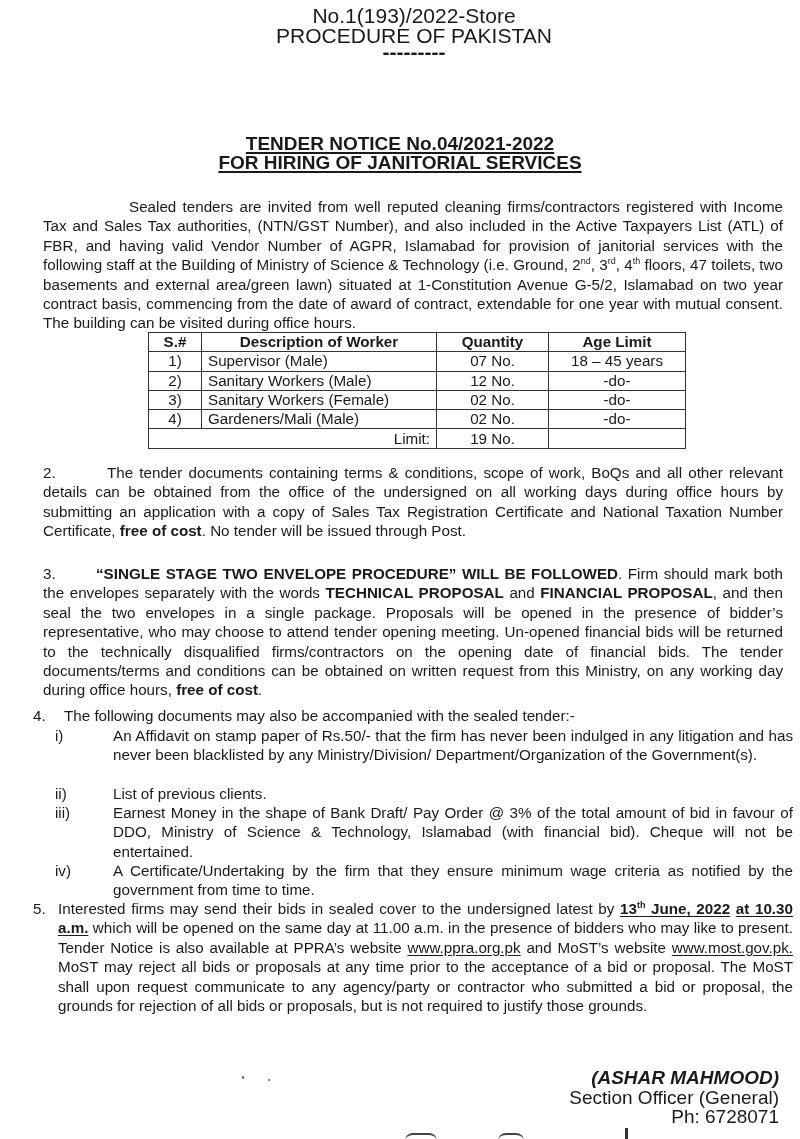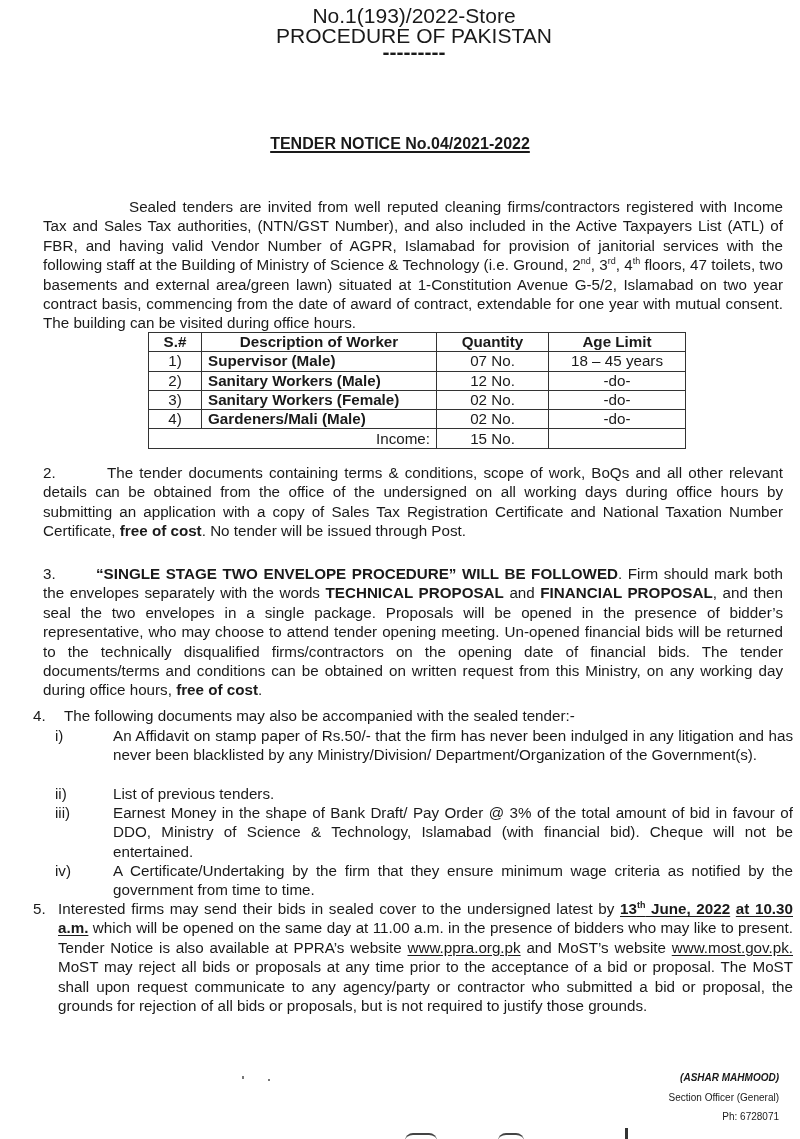--- a/index.html
+++ b/index.html
@@ -4,60 +4,61 @@
 <style>
   html, body { margin: 0; padding: 0; background: #ffffff; }
   body {
     width: 800px; height: 1139px; overflow: hidden; position: relative;
     font-family: "Liberation Sans", sans-serif; color: #1a1a1a;
     font-size: 15.2px; line-height: 19.4px;
   }
   .abs { position: absolute; }
   .header { left: 16px; width: 796px; top: 6px; font-size: 21px; line-height: 20px; }
   .header div { text-align: center; }
-  .title { left: 0; width: 800px; top: 134px; font-weight: bold; font-size: 16px; line-height: 19px; text-align: center; }
+  .title { left: 0; width: 800px; top: 134px; font-weight: bold; font-size: 19px; line-height: 19px; text-align: center; }
   .title span { text-decoration: underline; text-underline-offset: 2px; text-decoration-thickness: 1.5px; }
   .para { left: 33px; width: 760px; text-align: justify; }
   .para p { margin: 10px; }
   .ind { display: inline-block; width: 65px; }
   .num { display: inline-block; width: 64px; }
   sup { font-size: 9px; line-height: 0; vertical-align: 6px; }
   b { font-weight: bold; }
   u { text-underline-offset: 2px; }
   table.staff {
     position: absolute; left: 148px; top: 332px; width: 538px;
     border-collapse: collapse; font-size: 15.2px;
   }
   table.staff td, table.staff th {
     border: 1.3px solid #333; padding: 0 6px; height: 18.3px; line-height: 18px;
   }
   table.staff th { font-weight: bold; text-align: center; }
   .c-sn { width: 40px; text-align: center; }
-  .c-desc { width: 222px; text-align: left; font-weight: bold; }
+  .c-desc { width: 222px; text-align: left; }
   .c-qty { width: 99px; text-align: center; }
   .c-age { width: 124px; text-align: center; }
   .sub { position: absolute; left: 55px; width: 738px; }
   .sub .lab { position: absolute; left: 0; }
   .sub .txt { position: absolute; left: 58px; width: 680px; text-align: justify; }
-  .sig { right: 21px; top: 1068px; text-align: right; font-size: 10px; line-height: 19.6px; }
+  .sig { right: 21px; top: 1068px; text-align: right; font-size: 19px; line-height: 19.6px; }
   .sig .name { font-weight: bold; font-style: italic; }
   .speck { position: absolute; width: 2px; height: 3px; background: #777; }
   .bottomstrip { position: absolute; top: 1133px; height: 6px; }
 </style>
 </head>
 <body>
 
 <div class="abs header">
   <div>No.1(193)/2022-Store</div>
   <div>PROCEDURE OF PAKISTAN</div>
   <div style="line-height:12px;font-weight:bold;">---------</div>
 </div>
 
 <div class="abs title">
   <div><span>TENDER NOTICE No.04/2021-2022</span></div>
+  <div><span>FOR HIRING OF JANITORIAL SERVICES</span></div>
 </div>
 
 <div class="abs para" style="top:187px;">
   <p><span class="ind" style="width:86px"></span><span>Sealed tenders are invited from well reputed cleaning firms/contractors registered with Income Tax and Sales Tax authorities,  (NTN/GST Number), and also included in the Active Taxpayers List (ATL) of FBR, and having valid Vendor Number of AGPR, Islamabad for provision of janitorial services with the following staff at the Building of Ministry of Science &amp; Technology (i.e. Ground, 2</span><sup>nd</sup><span>, 3</span><sup>rd</sup><span>, 4</span><sup>th</sup><span> floors, 47 toilets, two basements and external area/green lawn) situated at 1-Constitution Avenue G-5/2, Islamabad on two year contract basis, commencing from the date of award of contract, extendable for one year with mutual consent. The building can be visited during office hours.</span></p>
 </div>
 
 <table class="staff">
   <thead>
     <tr>
       <th class="c-sn">S.#</th>
@@ -85,22 +86,22 @@
       <td class="c-qty">02 No.</td>
       <td class="c-age">-do-</td>
     </tr>
     <tr>
       <td class="c-sn">4)</td>
       <td class="c-desc">Gardeners/Mali (Male)</td>
       <td class="c-qty">02 No.</td>
       <td class="c-age">-do-</td>
     </tr>
     <tr>
-      <td colspan="2" style="text-align:right">Income:</td>
-      <td class="c-qty">15 No.</td>
+      <td colspan="2" style="text-align:right">Limit:</td>
+      <td class="c-qty">19 No.</td>
       <td class="c-age"></td>
     </tr>
   </tbody>
 </table>
 
 <div class="abs para" style="top:453px;">
   <p><span class="num">2.</span><span>The tender documents containing terms &amp; conditions, scope of work, BoQs and all other relevant details can be obtained from the office of the undersigned on all working days during office hours by submitting an application with a copy of Sales Tax Registration Certificate and National Taxation Number Certificate, </span><b>free of cost</b><span>. No tender will be issued through Post.</span></p>
 </div>
 
 <div class="abs para" style="top:554px;">
@@ -110,21 +111,21 @@
 <div class="abs" style="left:33px; top:706px; width:760px;">
   <span style="position:absolute;left:0;">4.</span>
   <span style="position:absolute;left:31px;white-space:nowrap;">The following documents may also be accompanied with the sealed tender:-</span>
 </div>
 <div class="sub" style="top:726px;">
   <span class="lab">i)</span>
   <span class="txt">An Affidavit on stamp paper of Rs.50/- that the firm has never been indulged in any litigation and has never been blacklisted by any Ministry/Division/ Department/Organization of the Government(s).</span>
 </div>
 <div class="sub" style="top:784px;">
   <span class="lab">ii)</span>
-  <span class="txt">List of previous tenders.</span>
+  <span class="txt">List of previous clients.</span>
 </div>
 <div class="sub" style="top:803px;">
   <span class="lab">iii)</span>
   <span class="txt">Earnest Money in the shape of Bank Draft/ Pay Order @ 3% of the total amount of bid in favour of DDO, Ministry of Science &amp; Technology, Islamabad (with financial bid). Cheque will not be entertained.</span>
 </div>
 <div class="sub" style="top:861px;">
   <span class="lab">iv)</span>
   <span class="txt">A Certificate/Undertaking by the firm that they ensure minimum wage criteria as notified by the government from time to time.</span>
 </div>
 

